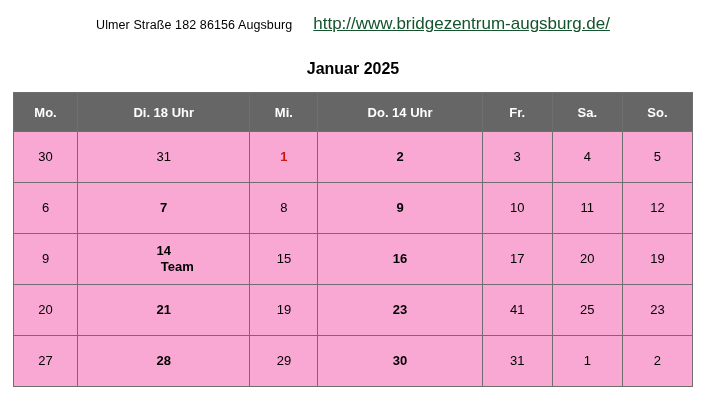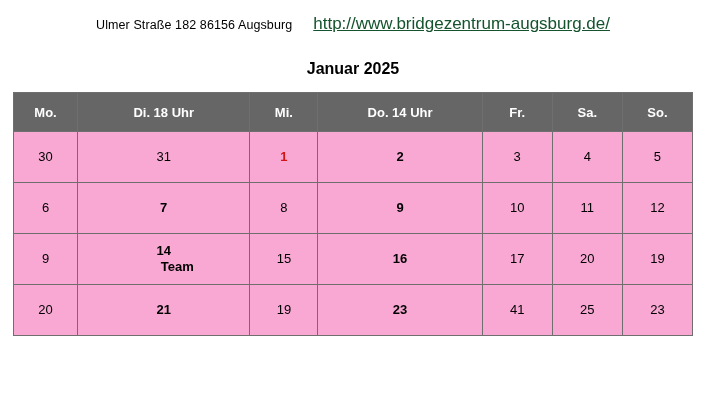--- a/index.html
+++ b/index.html
@@ -218,16 +218,39 @@
           <td>
             <span class="daynum">41</span>
           </td>
           <td>
             <span class="daynum">25</span>
           </td>
           <td>
             <span class="daynum">23</span>
           </td>
         </tr>
+        <tr>
+          <td>
+            <span class="daynum">27</span>
+          </td>
+          <td class="bold">
+            <span class="daynum">28</span>
+          </td>
+          <td>
+            <span class="daynum">29</span>
+          </td>
+          <td class="bold olive">
+            <span class="daynum">30</span>
+          </td>
+          <td>
+            <span class="daynum">31</span>
+          </td>
+          <td class="shade">
+            <span class="daynum">1</span>
+          </td>
+          <td class="shade">
+            <span class="daynum">2</span>
+          </td>
+        </tr>
       </tbody>
   </table>
 
 </div>
 
 </body></html>

